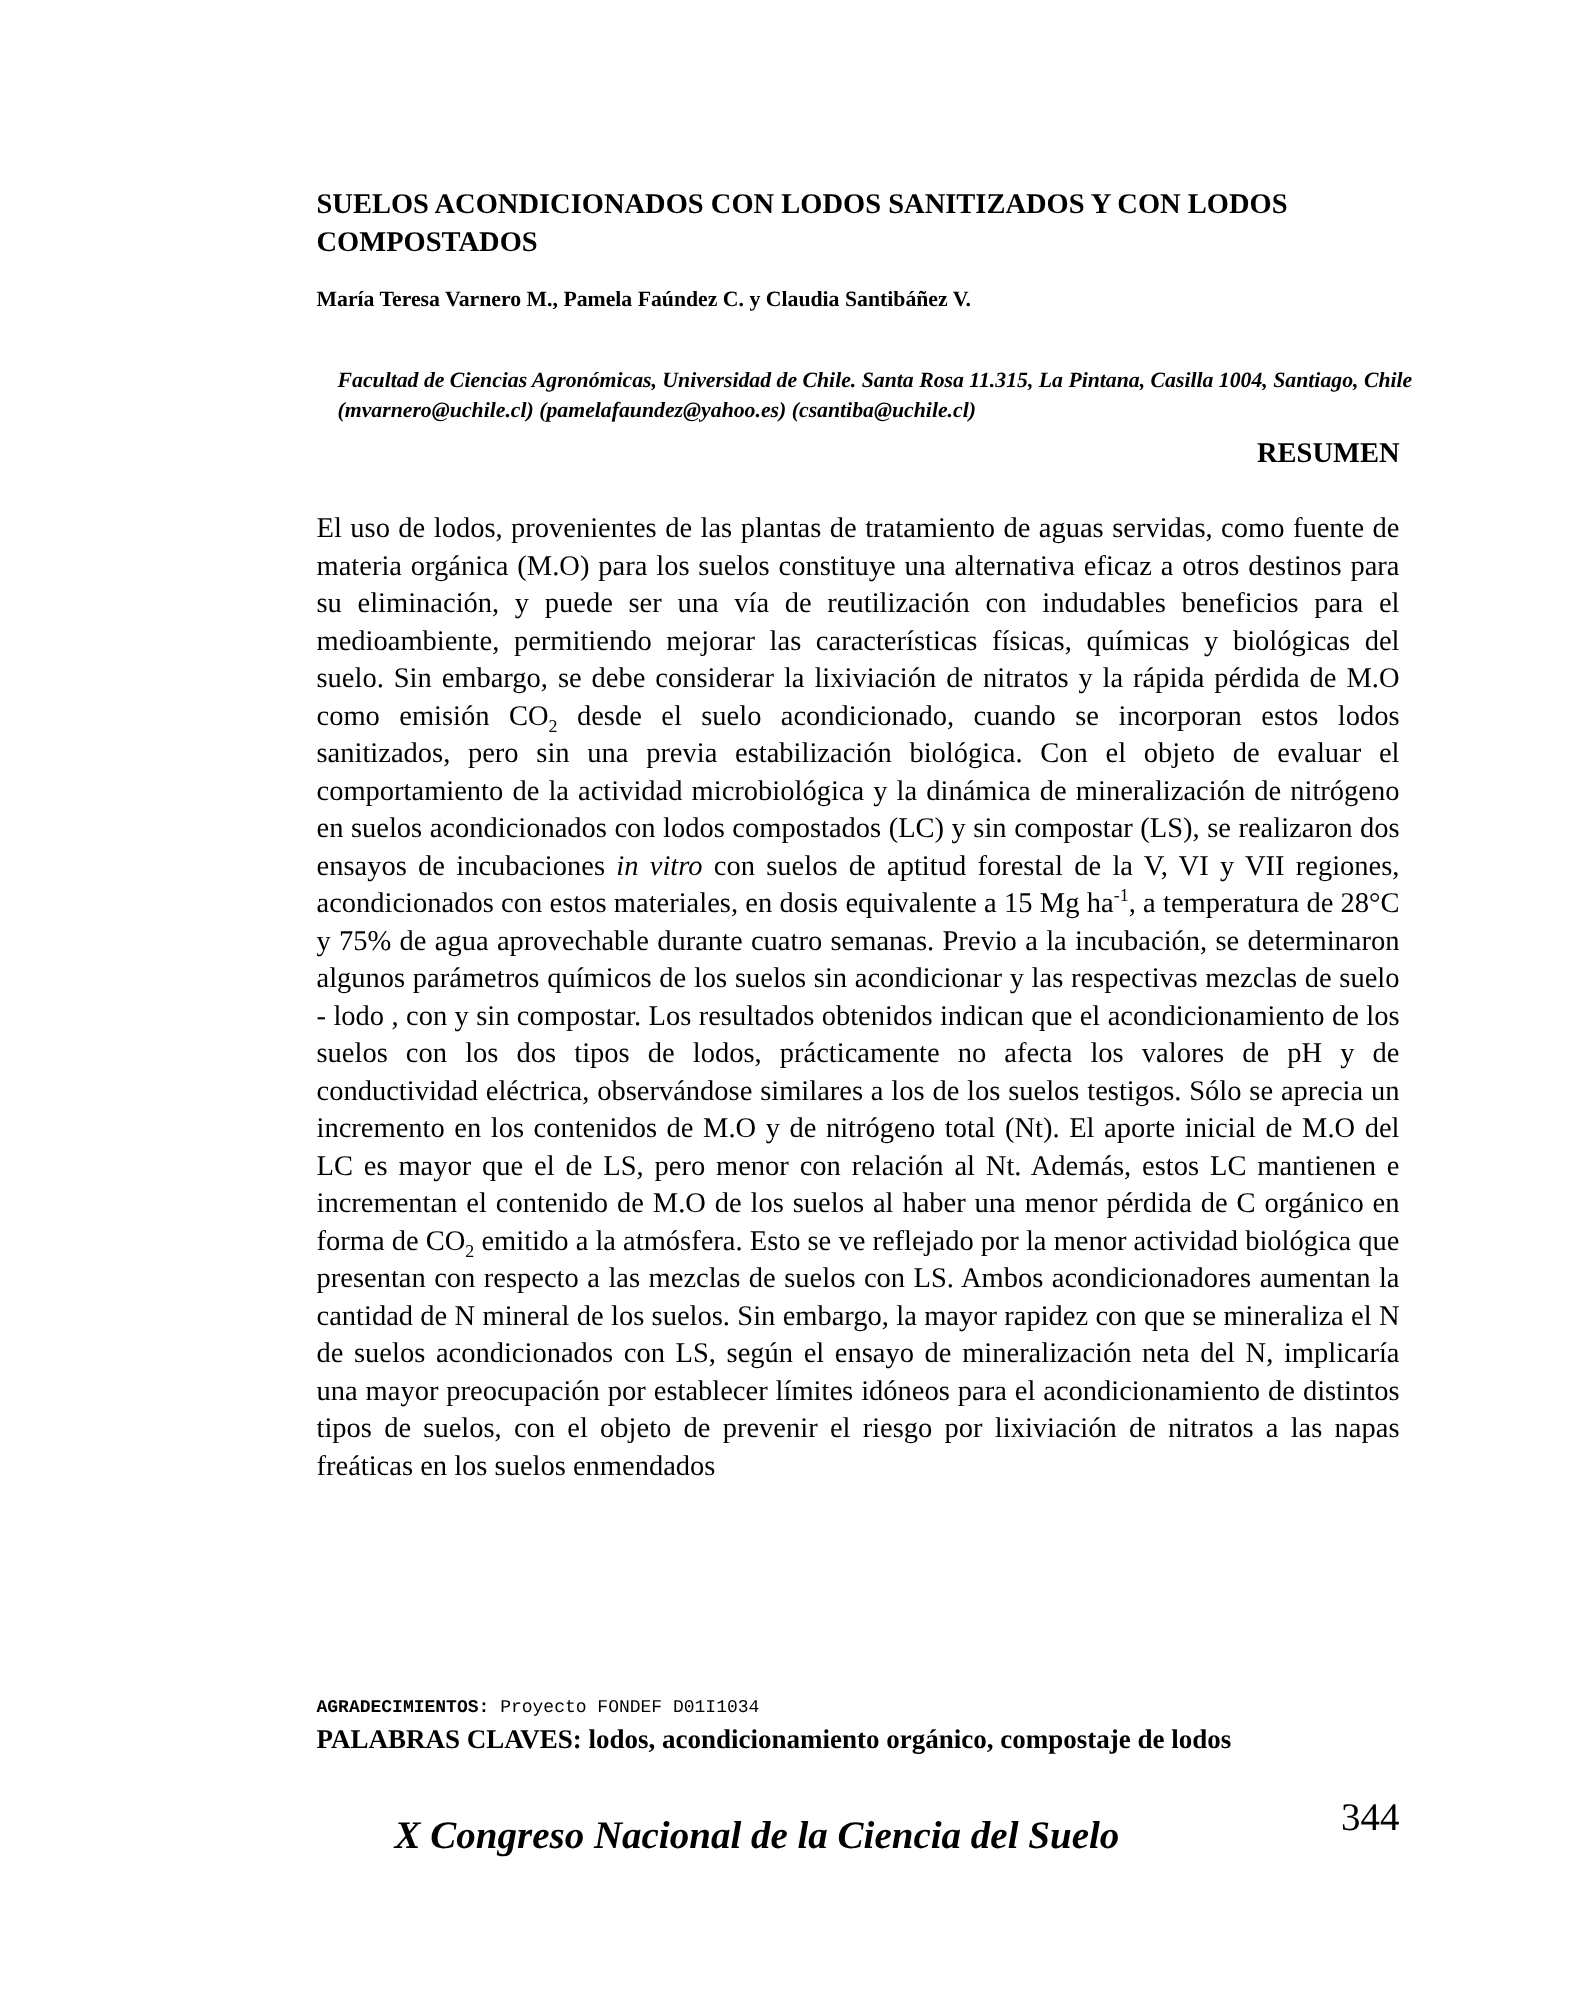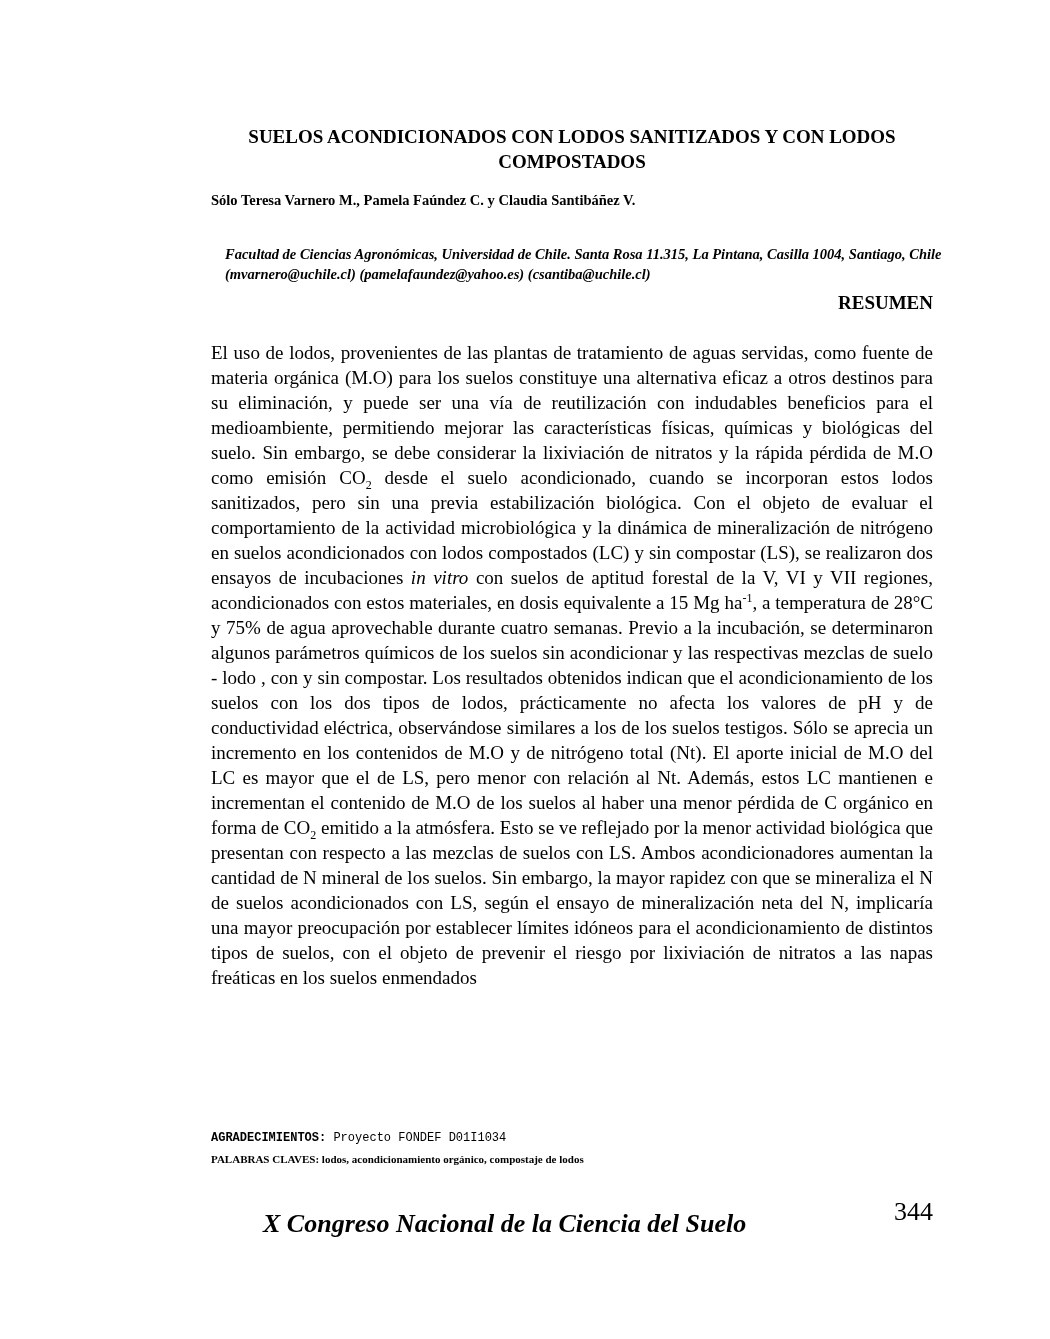--- a/index.html
+++ b/index.html
@@ -1,35 +1,35 @@
 <!DOCTYPE html>
 <html><head>
 <meta charset="utf-8">
 <style>
   html, body { margin:0; padding:0; background:#ffffff; }
   body { width:1050px; height:1339px; position:relative; overflow:hidden; color:#000; font-family:"Liberation Serif", serif; }
   .page { position:absolute; left:211px; top:0; width:722px; }
-  .title { position:absolute; top:124px; left:0; width:722px; font-weight:bold; font-size:19px; line-height:25px; margin:0; letter-spacing:0;text-align:center; }
+  .title { position:absolute; top:124px; left:0; width:722px; font-weight:bold; font-size:19px; line-height:25px; margin:0; letter-spacing:0; }
   .authors { position:absolute; top:190px; left:0; font-weight:bold; font-size:14.5px; line-height:20px; margin:0; }
   .affil { position:absolute; top:230px; left:0; width:722px; font-weight:bold; font-style:italic; font-size:14.5px; line-height:20px; margin:14px; }
   .resumen-h { position:absolute; top:290px; left:0; width:722px; text-align:right; font-weight:bold; font-size:19px; line-height:25px; margin:0; }
   .abstract { position:absolute; top:340px; left:0; width:722px; font-size:19px; line-height:25px; text-align:justify; margin:0; }
   .abstract sub, .abstract sup { font-size:12px; line-height:0; }
   .ack { position:absolute; top:1128px; left:0; font-size:12px; line-height:20px; margin:0;font-family:Liberation Mono, monospace; }
-  .kw { position:absolute; top:1149px; left:0; font-size:11px; line-height:20px; margin:0; font-weight:bold; }
+  .kw { position:absolute; top:1149px; left:0; font-size:18px; line-height:20px; margin:0; font-weight:bold; }
   .b { font-weight:bold; }
   .footer-conf { position:absolute; top:1196px; left:40px; font-style:italic; font-weight:bold; font-size:26px; line-height:32px; margin:12px; }
   .footer-page { position:absolute; top:1196px; right:0; font-size:26px; line-height:32px; margin:0; }
 </style>
 </head>
 <body>
 
 <div class="page">
   <h1 class="title">SUELOS ACONDICIONADOS  CON LODOS SANITIZADOS Y  CON LODOS COMPOSTADOS</h1>
-  <p class="authors">Sólo Teresa Varnero M., Pamela Faúndez C. y  Claudia Santibáñez V.</p>
+  <p class="authors">María Teresa Varnero M., Pamela Faúndez C. y  Claudia Santibáñez V.</p>
   <p class="affil">Facultad de Ciencias Agronómicas, Universidad de Chile. Santa Rosa 11.315, La Pintana, Casilla 1004, Santiago, Chile (mvarnero@uchile.cl) (pamelafaundez@yahoo.es) (csantiba@uchile.cl)</p>
   <h2 class="resumen-h">RESUMEN</h2>
   <p class="abstract"><span>El uso de lodos, provenientes de las plantas de tratamiento de aguas servidas, como fuente de materia orgánica (M.O) para los suelos constituye una alternativa eficaz a otros destinos para su eliminación, y puede ser una vía de reutilización con indudables beneficios para el medioambiente, permitiendo mejorar las características físicas, químicas y biológicas del suelo. Sin embargo, se debe considerar la lixiviación de nitratos y la rápida pérdida de M.O como emisión CO</span><sub>2</sub><span> desde el suelo acondicionado, cuando se incorporan estos lodos sanitizados, pero sin una previa estabilización biológica. Con el objeto de evaluar el comportamiento de la actividad microbiológica y la dinámica de mineralización de nitrógeno en suelos acondicionados con lodos compostados (LC) y sin compostar (LS), se realizaron dos ensayos de incubaciones </span><i>in vitro</i><span> con suelos de aptitud forestal de la V, VI y VII regiones, acondicionados con estos materiales, en dosis equivalente a 15 Mg ha</span><sup>-1</sup><span>, a temperatura de 28°C y 75% de agua aprovechable durante cuatro semanas. Previo a la incubación, se determinaron algunos parámetros químicos de los suelos sin acondicionar y las respectivas mezclas de suelo - lodo , con y sin compostar. Los resultados obtenidos indican que el acondicionamiento de los suelos con los dos tipos de lodos, prácticamente no afecta los valores de pH y de conductividad eléctrica, observándose similares a los de los suelos testigos. Sólo se aprecia un incremento en los contenidos de M.O y de nitrógeno total (Nt). El aporte inicial de M.O del LC es mayor que el de LS, pero menor con relación al Nt. Además, estos LC mantienen e incrementan el contenido de M.O de los suelos al haber una menor pérdida de C orgánico en forma de CO</span><sub>2</sub><span> emitido a la atmósfera. Esto se ve reflejado por la menor actividad biológica que presentan con respecto a las mezclas de suelos con LS. Ambos acondicionadores aumentan la cantidad de N mineral de los suelos. Sin embargo, la mayor rapidez con que se mineraliza el N de suelos acondicionados con LS, según el ensayo de mineralización neta del N, implicaría una mayor preocupación por establecer límites idóneos para el acondicionamiento de distintos tipos de suelos, con el objeto de prevenir el riesgo por lixiviación de nitratos a las napas freáticas en los suelos enmendados</span></p>
   <p class="ack"><span class="b">AGRADECIMIENTOS:</span><span> Proyecto FONDEF D01I1034</span></p>
   <p class="kw"><span>PALABRAS CLAVES:</span><span> lodos,  acondicionamiento orgánico, compostaje de lodos</span></p>
   <p class="footer-conf">X Congreso Nacional de la Ciencia del Suelo</p>
   <p class="footer-page">344</p>
 </div>
 
 </body></html>

